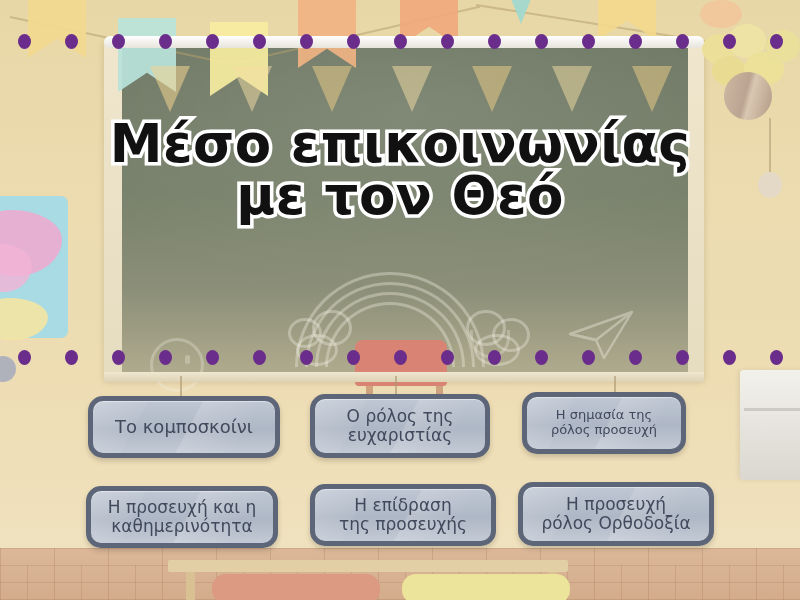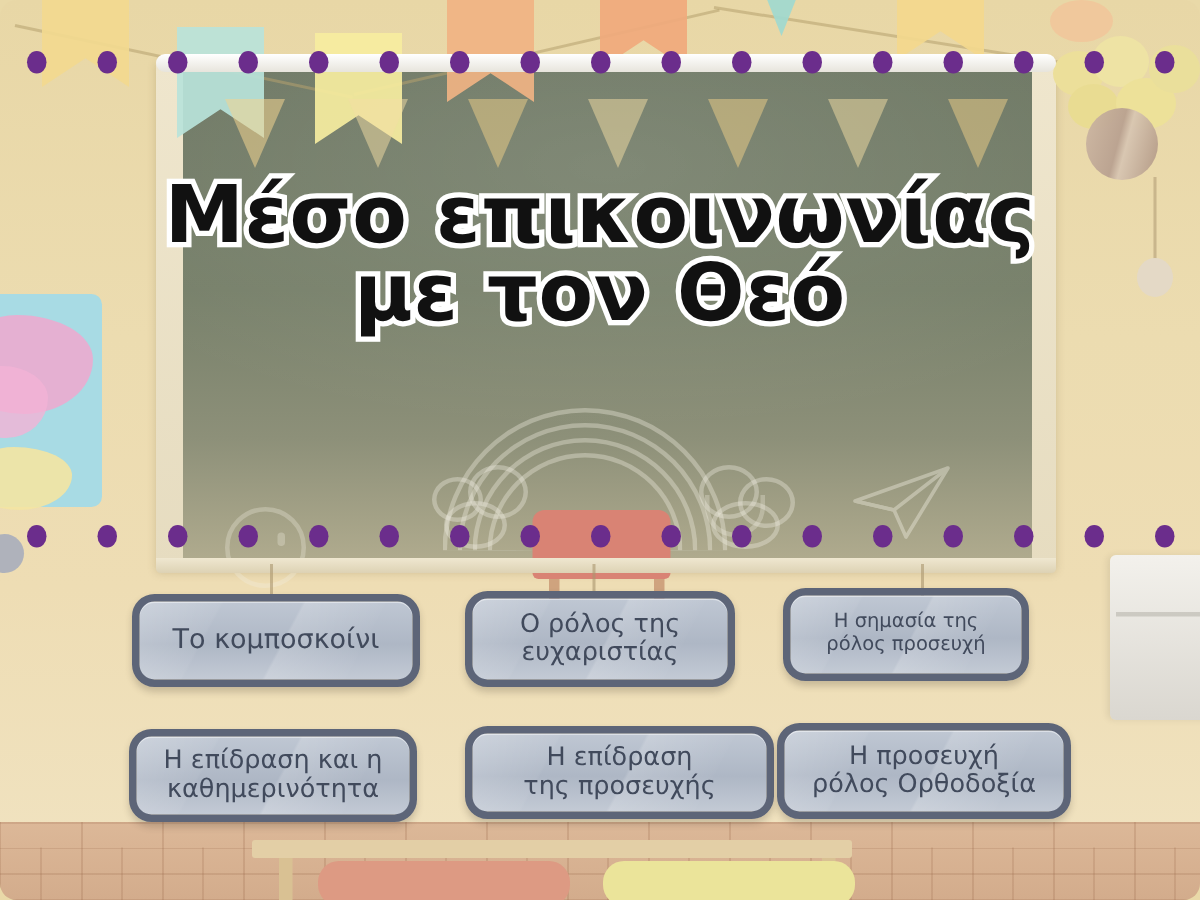--- a/index.html
+++ b/index.html
@@ -4,21 +4,21 @@
 <style>
   * { margin:0; padding:0; box-sizing:border-box; }
   html,body { width:800px; height:600px; overflow:hidden; }
   body {
     font-family:"DejaVu Sans", sans-serif;
     background:#e9d9a8;
     position:relative;
   }
 
   
-  #stage { position:absolute; inset:0; overflow:hidden;border-radius:11px; }
+  #stage { position:absolute; inset:0; overflow:hidden; }
 
   .wall {
     position:absolute; left:0; top:0; width:800px; height:560px;
     background:
       linear-gradient(180deg,#e8d7a6 0%, #ecdcb0 40%, #eeddb4 70%, #f0e2bf 100%);
   }
 
   
   .floor {
     position:absolute; left:0; top:548px; width:800px; height:52px;
@@ -366,26 +366,26 @@
 
     <div class="card size-sm" id="card-3" style="left:522px;top:392px;width:164px;height:62px;">
       <span class="txt">
           <span style="display: block;">Η σημασία της</span>
           <span style="display: block;">ρόλος προσευχή</span>
         </span>
     </div>
 
     <div class="card size-md" id="card-4" style="left:86px;top:486px;width:192px;height:62px;">
       <span class="txt">
-          <span style="display: block;">Η επίδραση και η</span>
+          <span style="display: block;">Η προσευχή και η</span>
           <span style="display: block;">καθημερινότητα</span>
         </span>
     </div>
 
-    <div class="card size-md" id="card-5" style="left:310px;top:484px;width:206px;height:62px;justify-content:flex-end;">
+    <div class="card size-md" id="card-5" style="left:310px;top:484px;width:186px;height:62px;justify-content:flex-end;">
       <span class="txt">
           <span style="display: block;">Η επίδραση</span>
           <span style="display: block;">της προσευχής</span>
         </span>
     </div>
 
     <div class="card size-md" id="card-6" style="left:518px;top:482px;width:196px;height:64px;">
       <span class="txt">
           <span style="display: block;">Η προσευχή</span>
           <span style="display: block;">ρόλος Ορθοδοξία</span>

